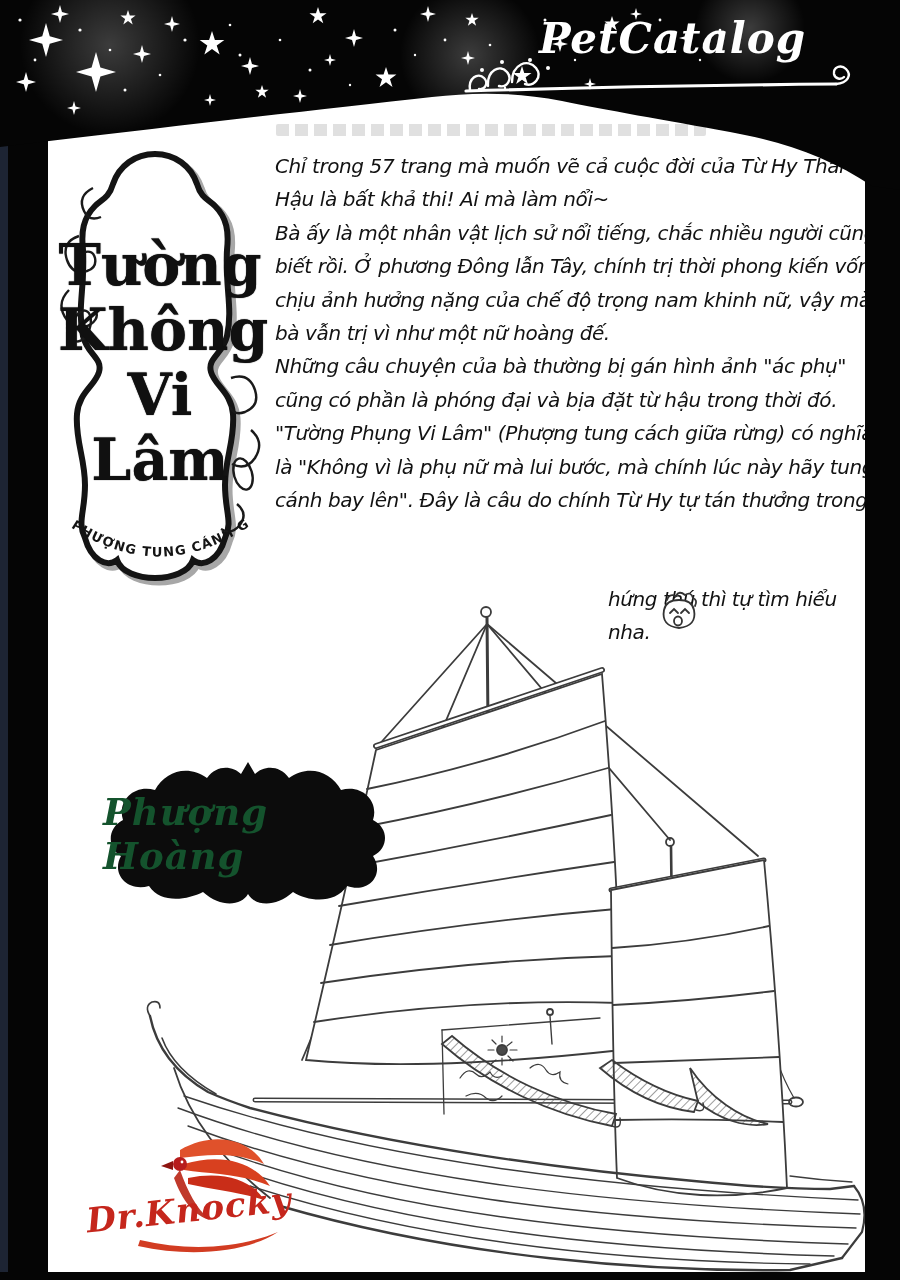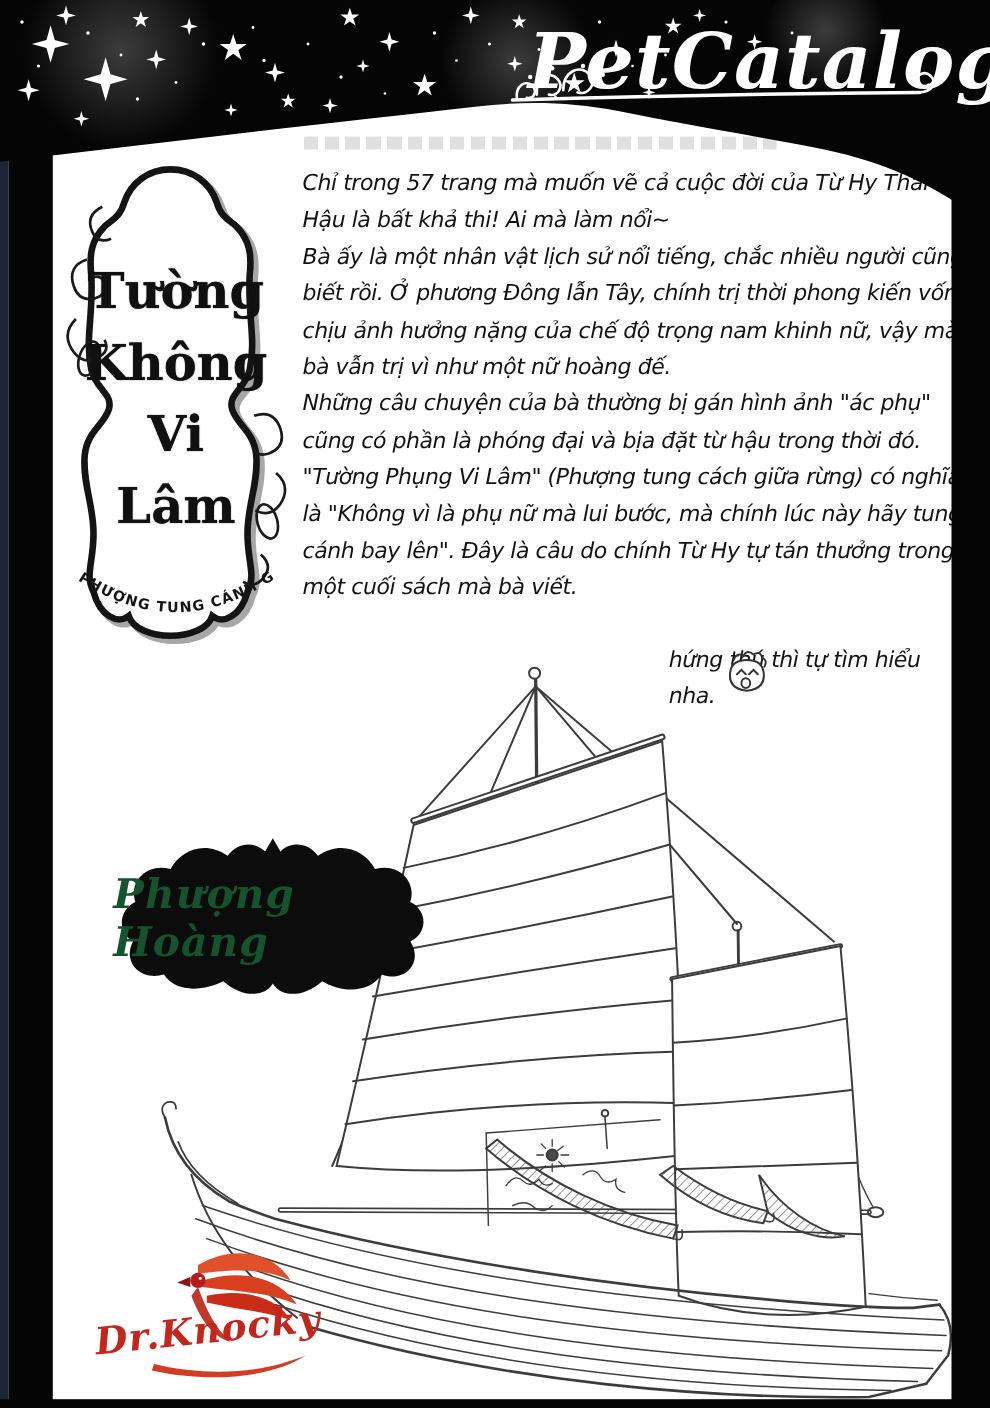--- a/index.html
+++ b/index.html
@@ -8,28 +8,28 @@
   .abs{position:absolute;}
   
   .navy-strip{left:0;top:0;width:8px;height:1280px;background:#1d2433;}
   .left-strip{left:8px;top:0;width:40px;height:1280px;background:#050505;}
   .right-strip{left:865px;top:0;width:35px;height:1280px;background:#050505;}
   .bottom-strip{left:0;top:1272px;width:900px;height:8px;background:#050505;}
   
   .banner-svg{left:0;top:0;width:900px;height:190px;}
   .banner-title{left:480px;top:14px;width:385px;height:66px;color:#fff;
       font-family:"DejaVu Serif",serif;font-weight:bold;font-style:italic;
-      font-size:70px;text-align:center;letter-spacing:1px;}
+      font-size:42px;text-align:center;letter-spacing:1px;}
   .faded-line{left:276px;top:124px;width:430px;height:12px;opacity:.5;border-radius:2px;
       background:repeating-linear-gradient(90deg,#c2c2c2 0 13px,rgba(255,255,255,0) 13px 19px);
       filter:blur(.7px);}
   
   .frame-svg{left:55px;top:140px;width:210px;height:470px;}
   .frame-text{left:58px;top:232px;width:204px;text-align:center;color:#101010;
-      font-family:"DejaVu Serif",serif;font-weight:bold;font-size:45px;line-height:65px;
+      font-family:"DejaVu Serif",serif;font-weight:bold;font-size:57px;line-height:65px;
       text-shadow:0 0 1px #101010;}
   
   .article{left:275px;top:150px;width:590px;color:#121212;font-style:italic;
       font-size:20px;line-height:33.4px;letter-spacing:-0.4px;font-weight:500;}
   .article .tl{white-space:nowrap;}
   .article-shift{left:608px;top:583px;width:260px;color:#121212;font-style:italic;
       font-size:20px;line-height:33px;letter-spacing:-0.4px;}
   .emoji-svg{left:655px;top:588px;width:48px;height:50px;}
   
   .ship-svg{left:130px;top:598px;width:740px;height:680px;}
@@ -162,21 +162,20 @@
     <div class="tl">Hậu là bất khả thi! Ai mà làm nổi~</div>
     <div class="tl">Bà ấy là một nhân vật lịch sử nổi tiếng, chắc nhiều người cũng</div>
     <div class="tl">biết rồi. Ở phương Đông lẫn Tây, chính trị thời phong kiến vốn</div>
     <div class="tl">chịu ảnh hưởng nặng của chế độ trọng nam khinh nữ, vậy mà</div>
     <div class="tl">bà vẫn trị vì như một nữ hoàng đế.</div>
     <div class="tl">Những câu chuyện của bà thường bị gán hình ảnh "ác phụ"</div>
     <div class="tl">cũng có phần là phóng đại và bịa đặt từ hậu trong thời đó.</div>
     <div class="tl">"Tường Phụng Vi Lâm" (Phượng tung cách giữa rừng) có nghĩa</div>
     <div class="tl">là "Không vì là phụ nữ mà lui bước, mà chính lúc này hãy tung</div>
     <div class="tl">cánh bay lên". Đây là câu do chính Từ Hy tự tán thưởng trong</div>
-    <div class="tl">một cuối sách mà bà viết.</div>
   </div>
   <div class="abs article-shift">
     <div class="tl">hứng thú thì tự tìm hiểu</div>
     <div class="tl">nha.</div>
   </div>
   <svg class="abs emoji-svg" viewBox="0 0 48 50" fill="none" stroke="#333" stroke-width="1.8" stroke-linecap="round">
     <path d="M12,12 q2,-7 9,-4 q3,-6 9,-1 q6,-4 8,3 q5,2 2,8"></path>
     <path d="M9,22 q-3,16 15,18 q18,-2 15,-18 q-2,-10 -15,-10 q-13,0 -15,10 Z" fill="#fff"></path>
     <path d="M15,25 l4,-4 l4,4"></path>
     <path d="M26,25 l4,-4 l4,4"></path>

